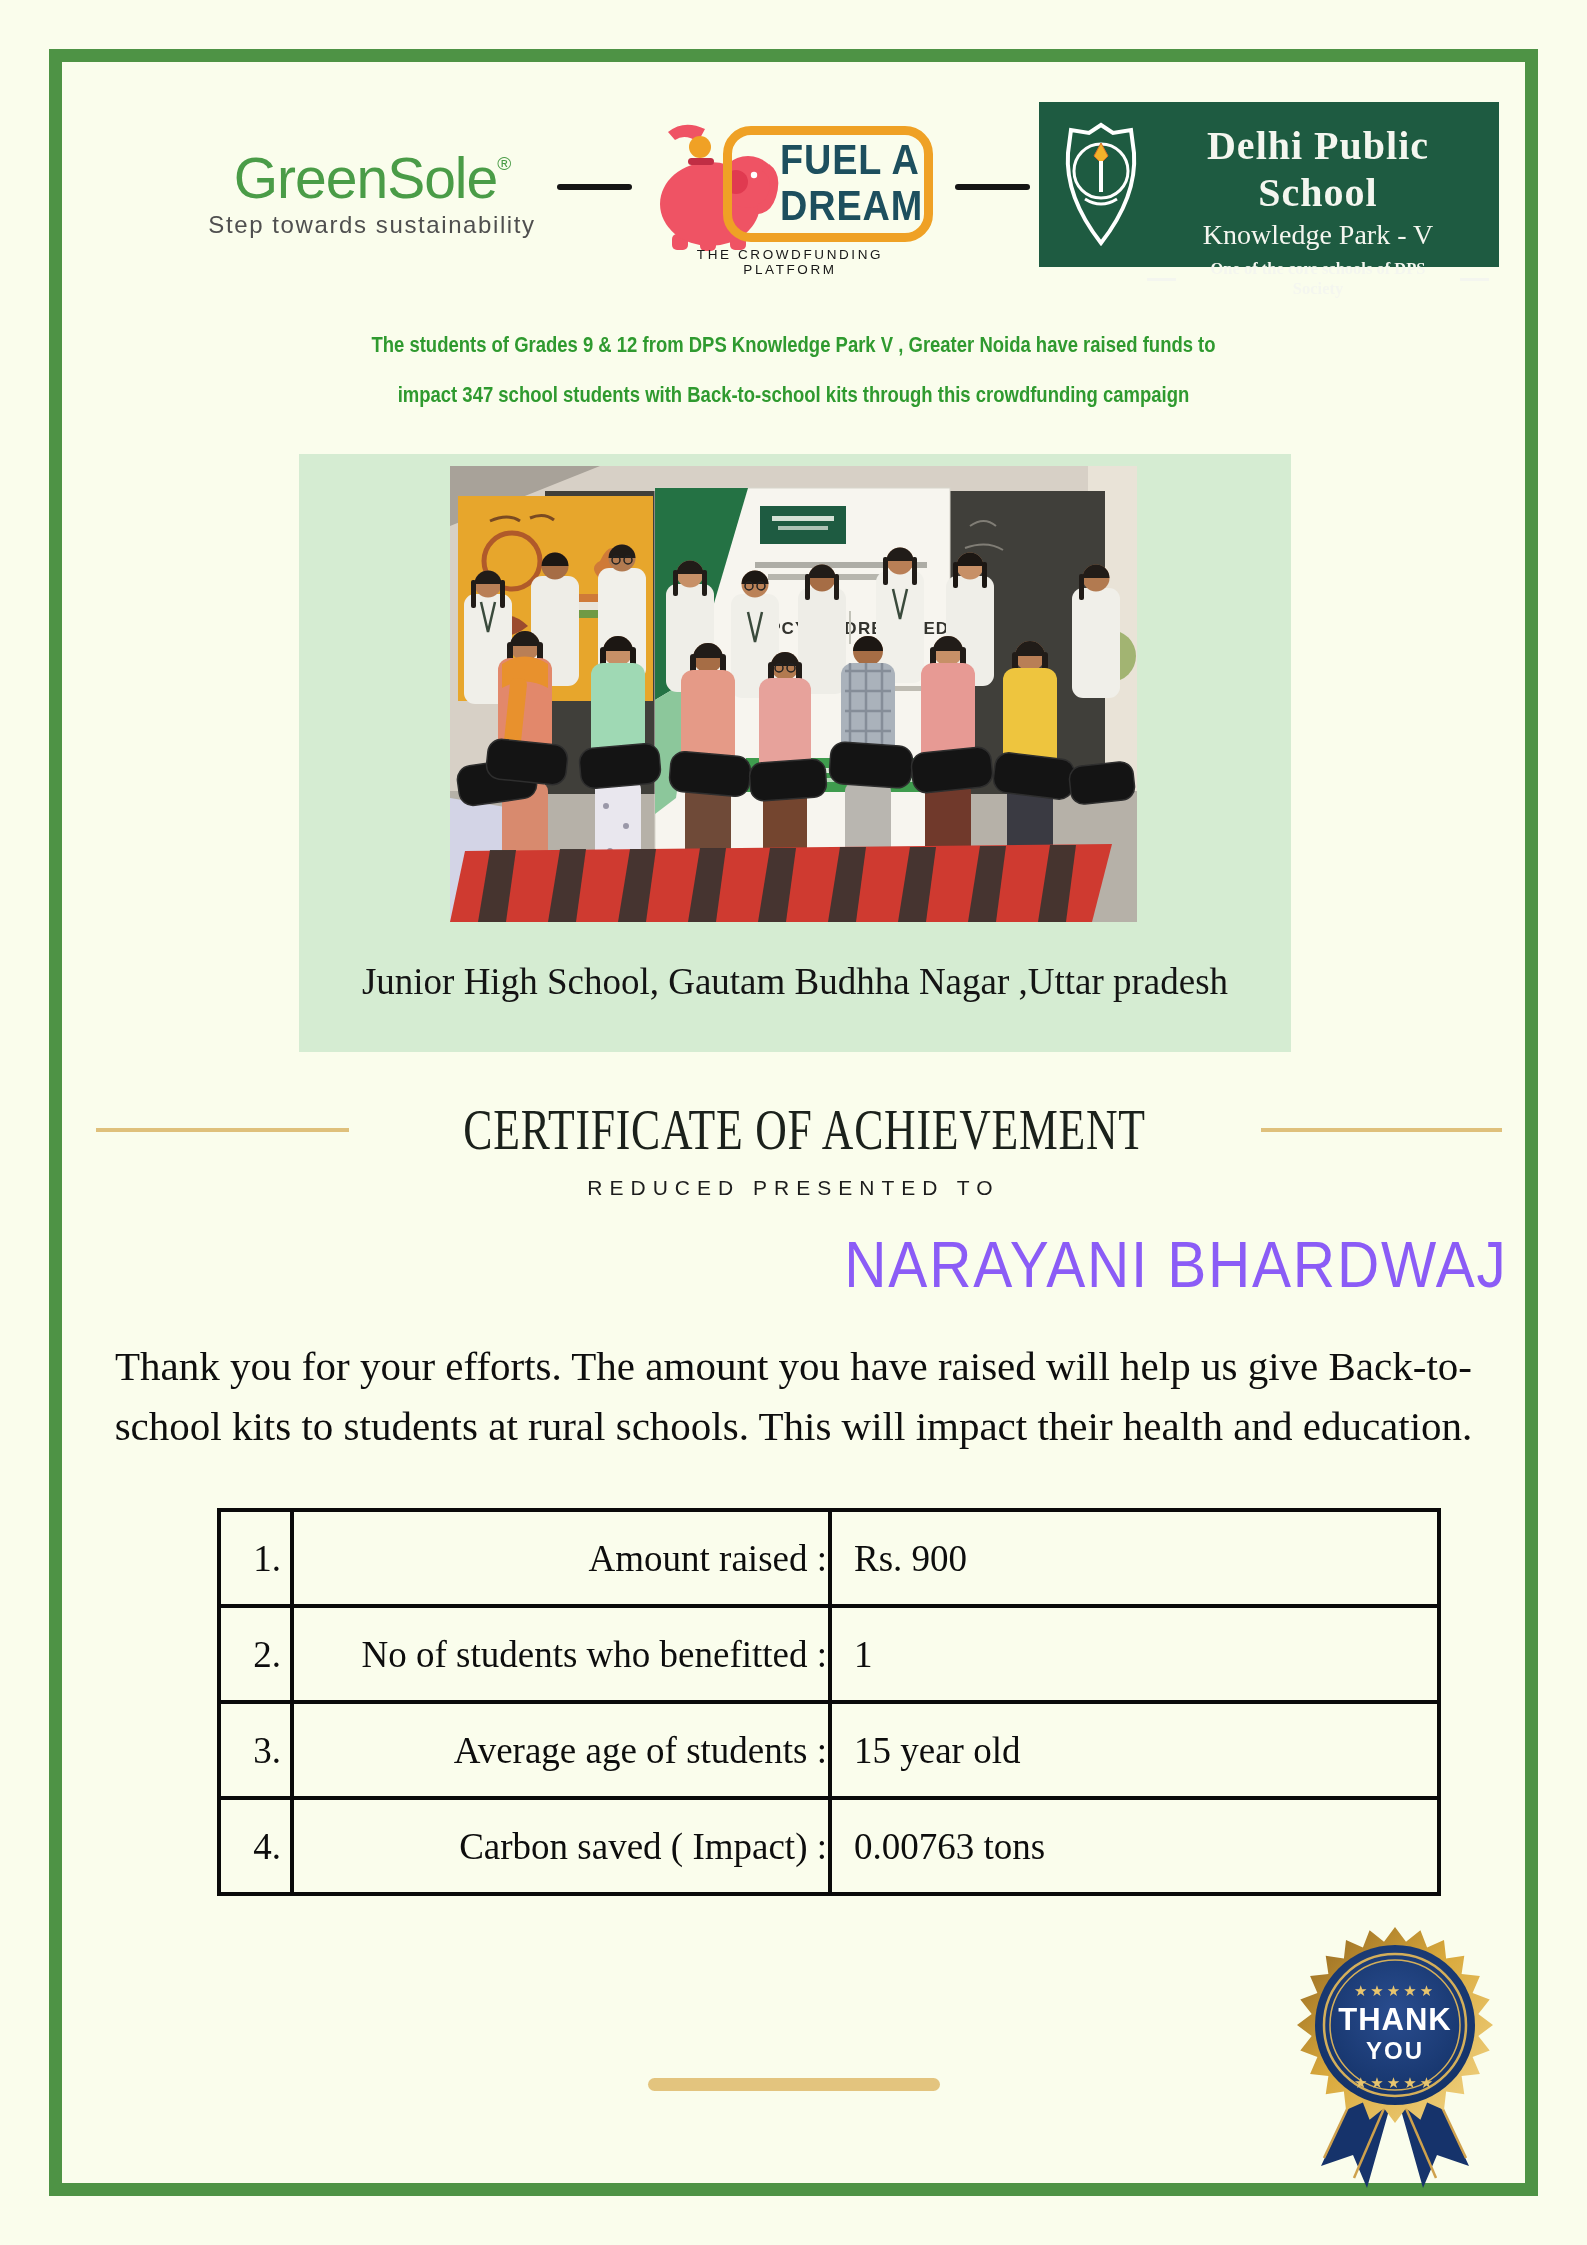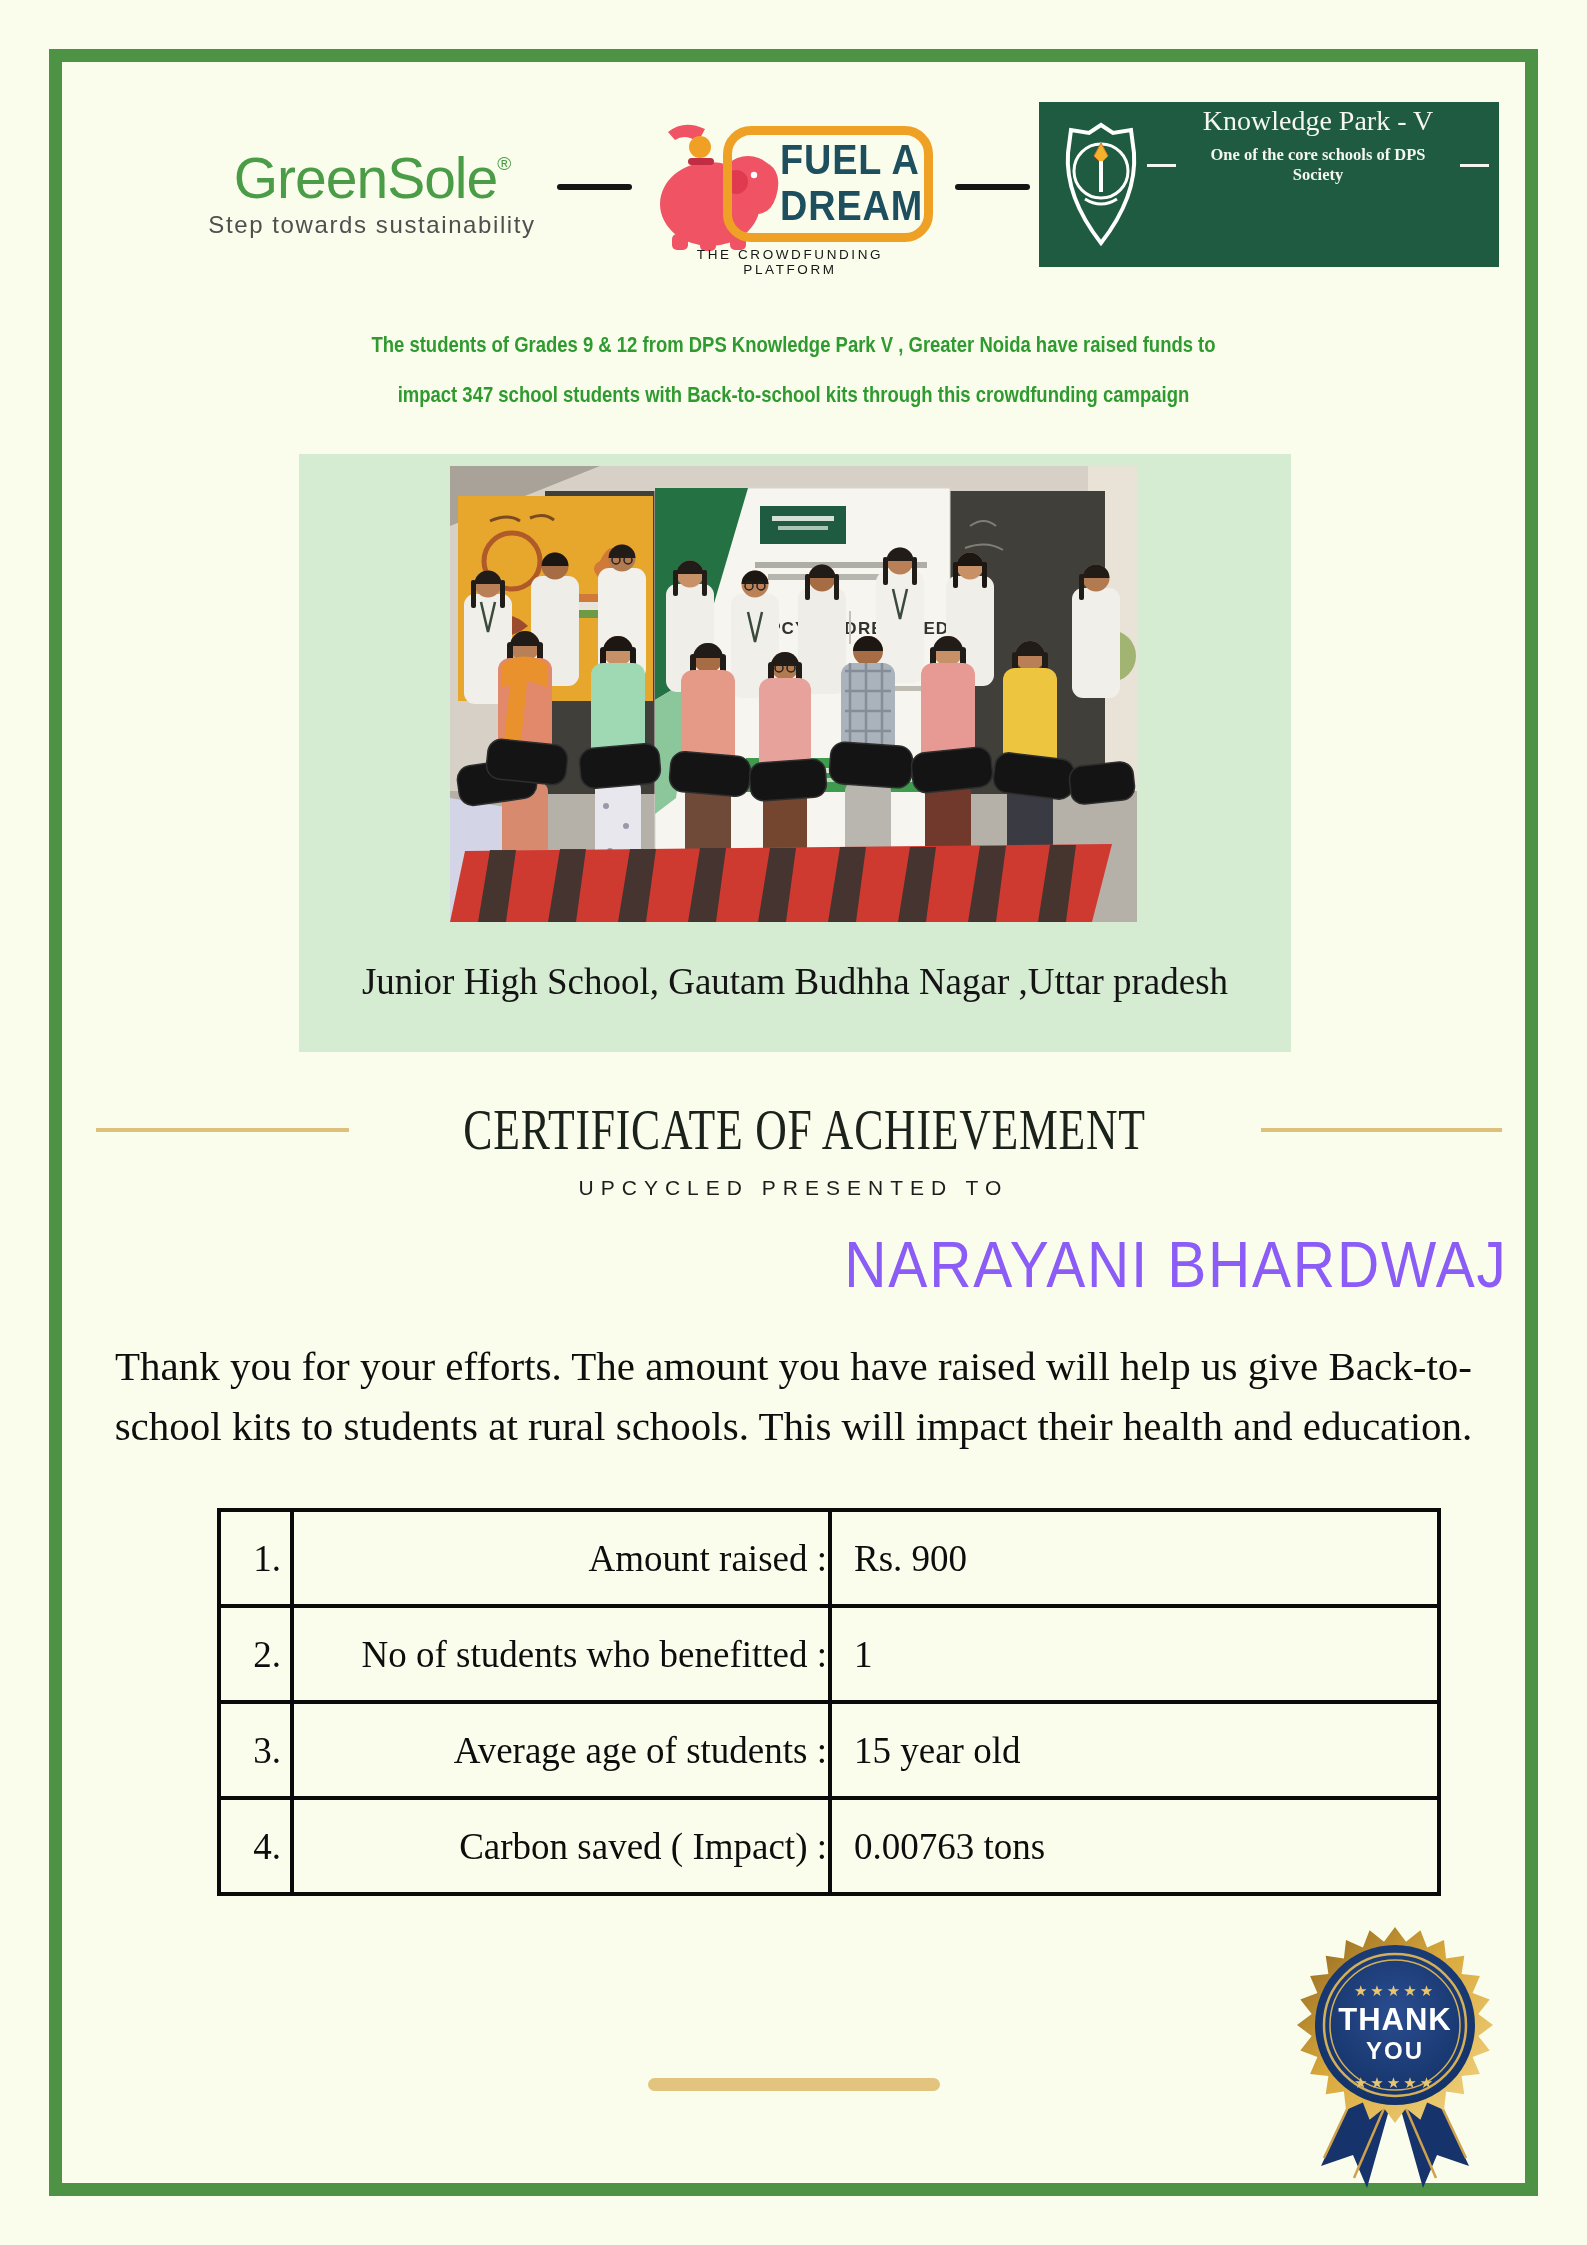--- a/index.html
+++ b/index.html
@@ -100,20 +100,21 @@
 
   <div id="dps-box" class="abs">
     <svg id="dps-emblem" width="92" height="130" viewBox="0 0 92 130">
       <path d="M46,6 L58,14 L76,11 L79,34 Q82,78 46,124 Q10,78 13,34 L16,11 L34,14 Z" fill="none" stroke="#ffffff" stroke-width="4"></path>
       <circle cx="46" cy="52" r="27" fill="none" stroke="#ffffff" stroke-width="3"></circle>
       <polygon points="46,24 53,37 46,44 39,37" fill="#f2b32a" stroke="#d96f28" stroke-width="1"></polygon>
       <line x1="46" y1="42" x2="46" y2="73" stroke="#ffffff" stroke-width="4"></line>
       <path d="M30,80 q16,10 32,0" fill="none" stroke="#ffffff" stroke-width="3"></path>
     </svg>
     <div id="dps-text">
+      <div id="dps-title">Delhi Public School</div>
       <div id="dps-sub">Knowledge Park - V</div>
       <div id="dps-note">
         <span class="note-dash"></span>
         <span>One of the core schools of DPS Society</span>
         <span class="note-dash"></span>
       </div>
     </div>
   </div>
 
   <div id="intro" class="abs">
@@ -334,21 +335,21 @@
   </svg>
 
   <div id="photo-caption" class="abs">Junior High School, Gautam Budhha Nagar ,Uttar pradesh</div>
 
   <div id="cert-heading-row" class="abs">
     <div class="gold-line" style="width:253px"></div>
     <div id="cert-heading">CERTIFICATE OF ACHIEVEMENT</div>
     <div class="gold-line" style="width:241px"></div>
   </div>
 
-  <div id="presented" class="abs">UPCYCLED PRESENTED TO</div>
+  <div id="presented" class="abs">REDUCED PRESENTED TO</div>
 
   <div id="recipient" class="abs">
     <span class="squeeze">NARAYANI BHARDWAJ</span>
   </div>
 
   <div id="body-text" class="abs">
     <div>Thank you for your efforts. The amount you have raised will help us give Back-to-</div>
     <div>school kits to students at rural schools. This will impact their health and education.</div>
   </div>
 

